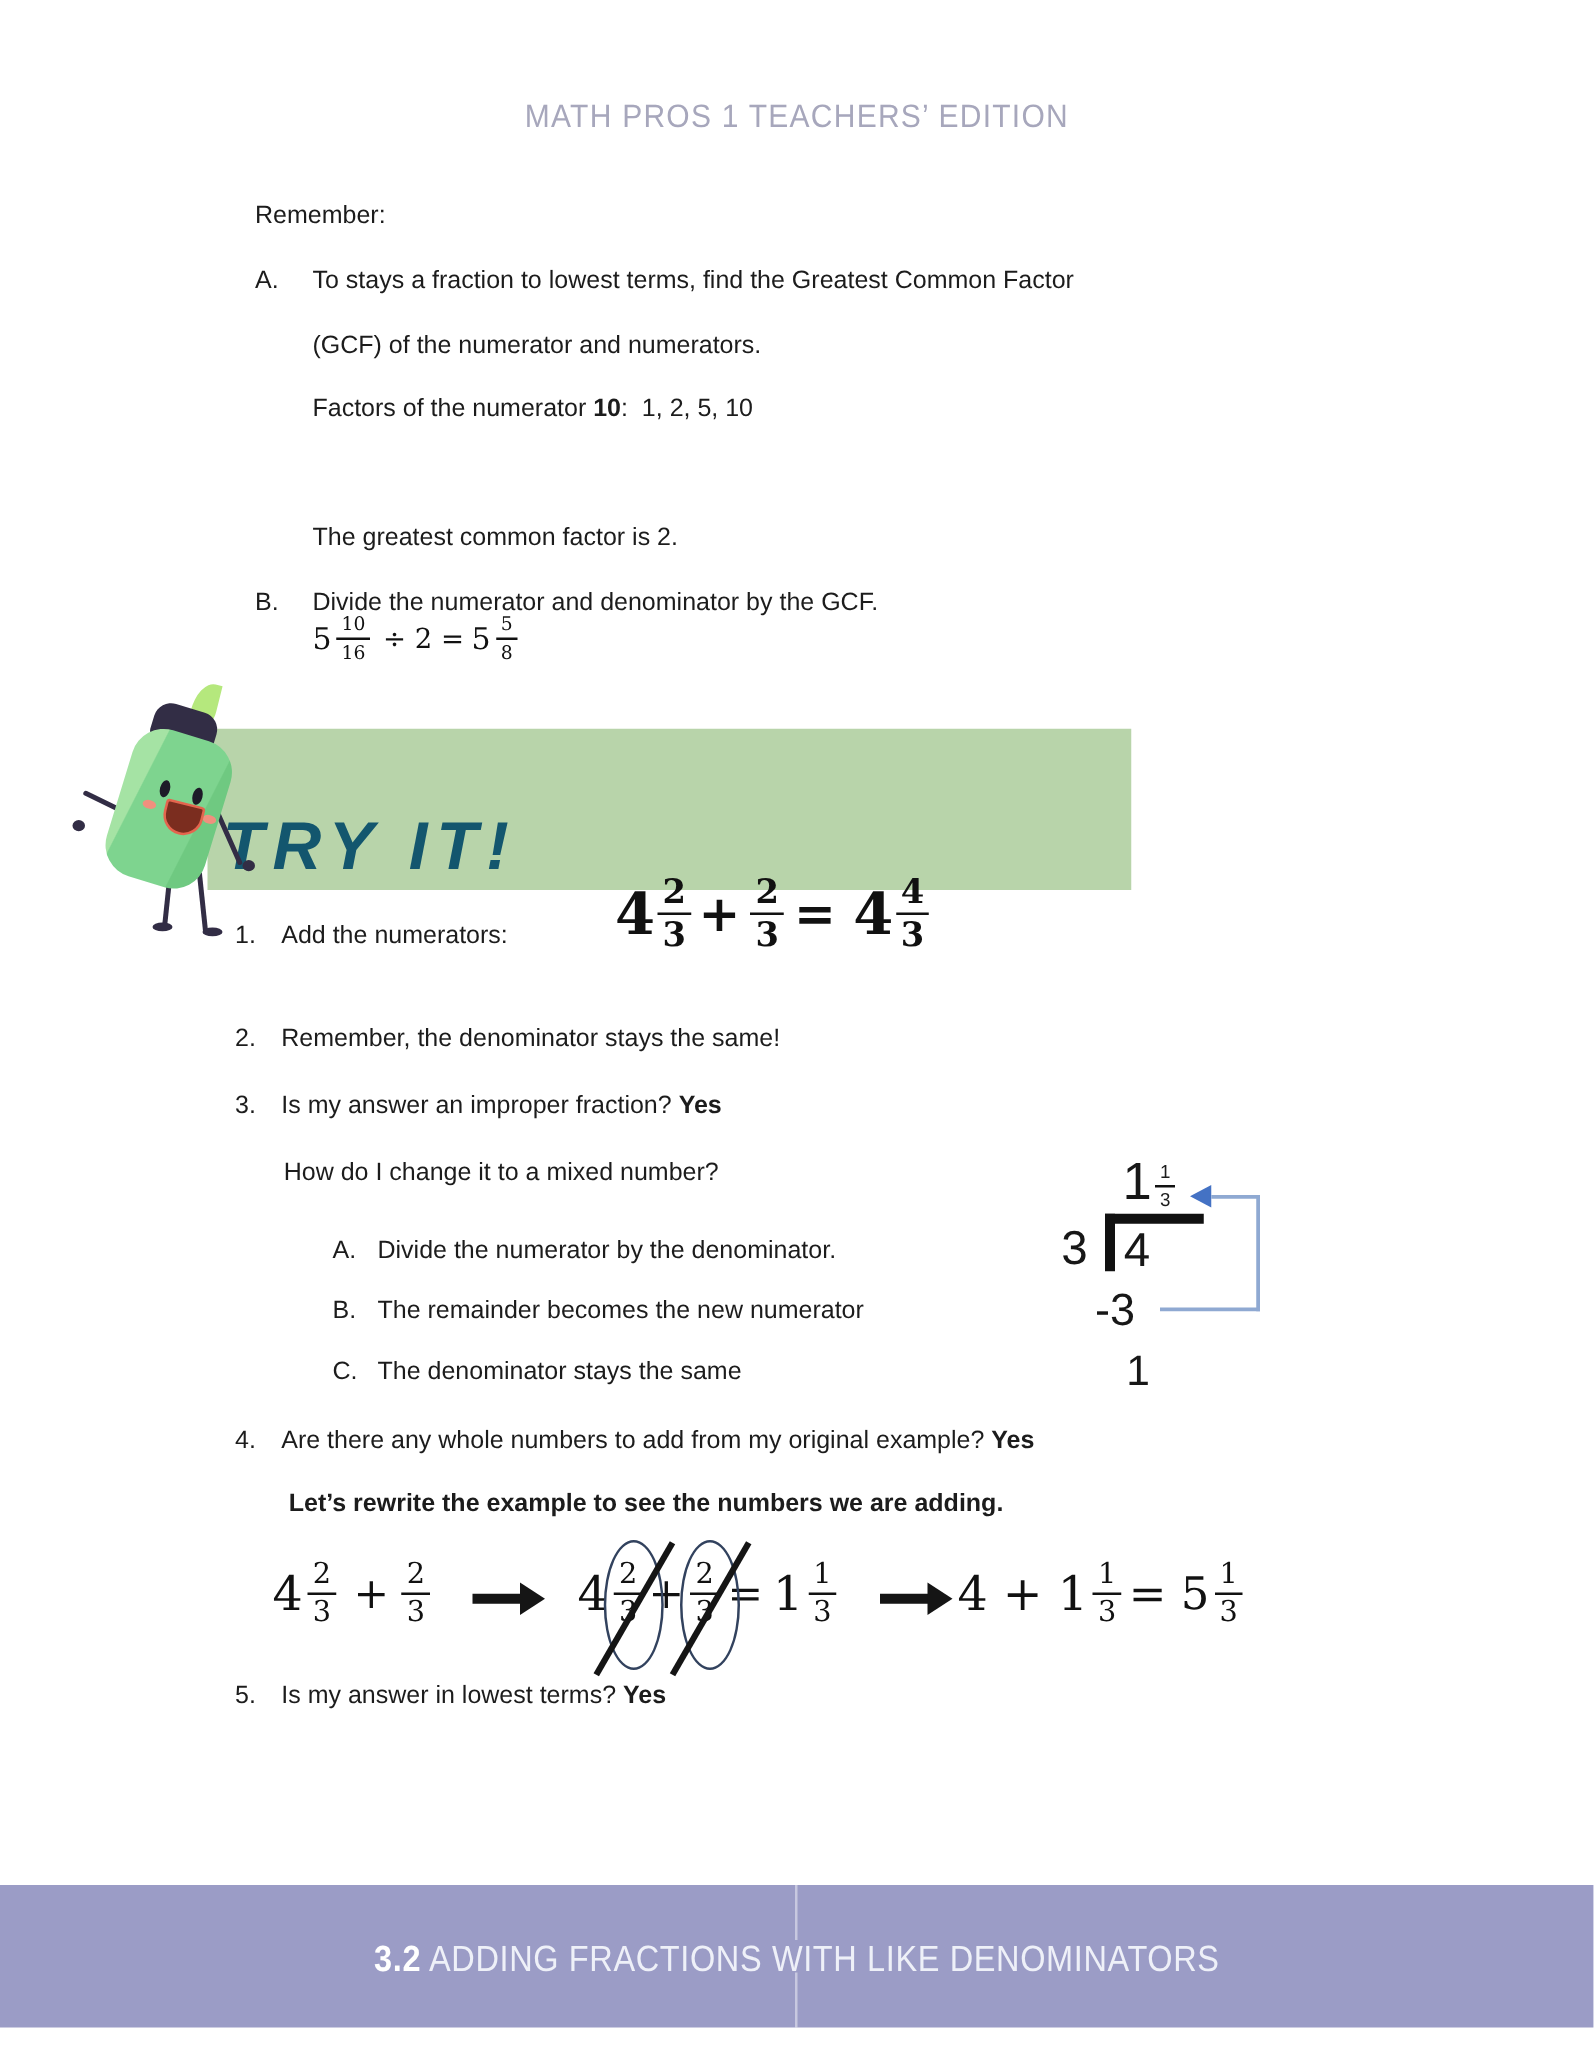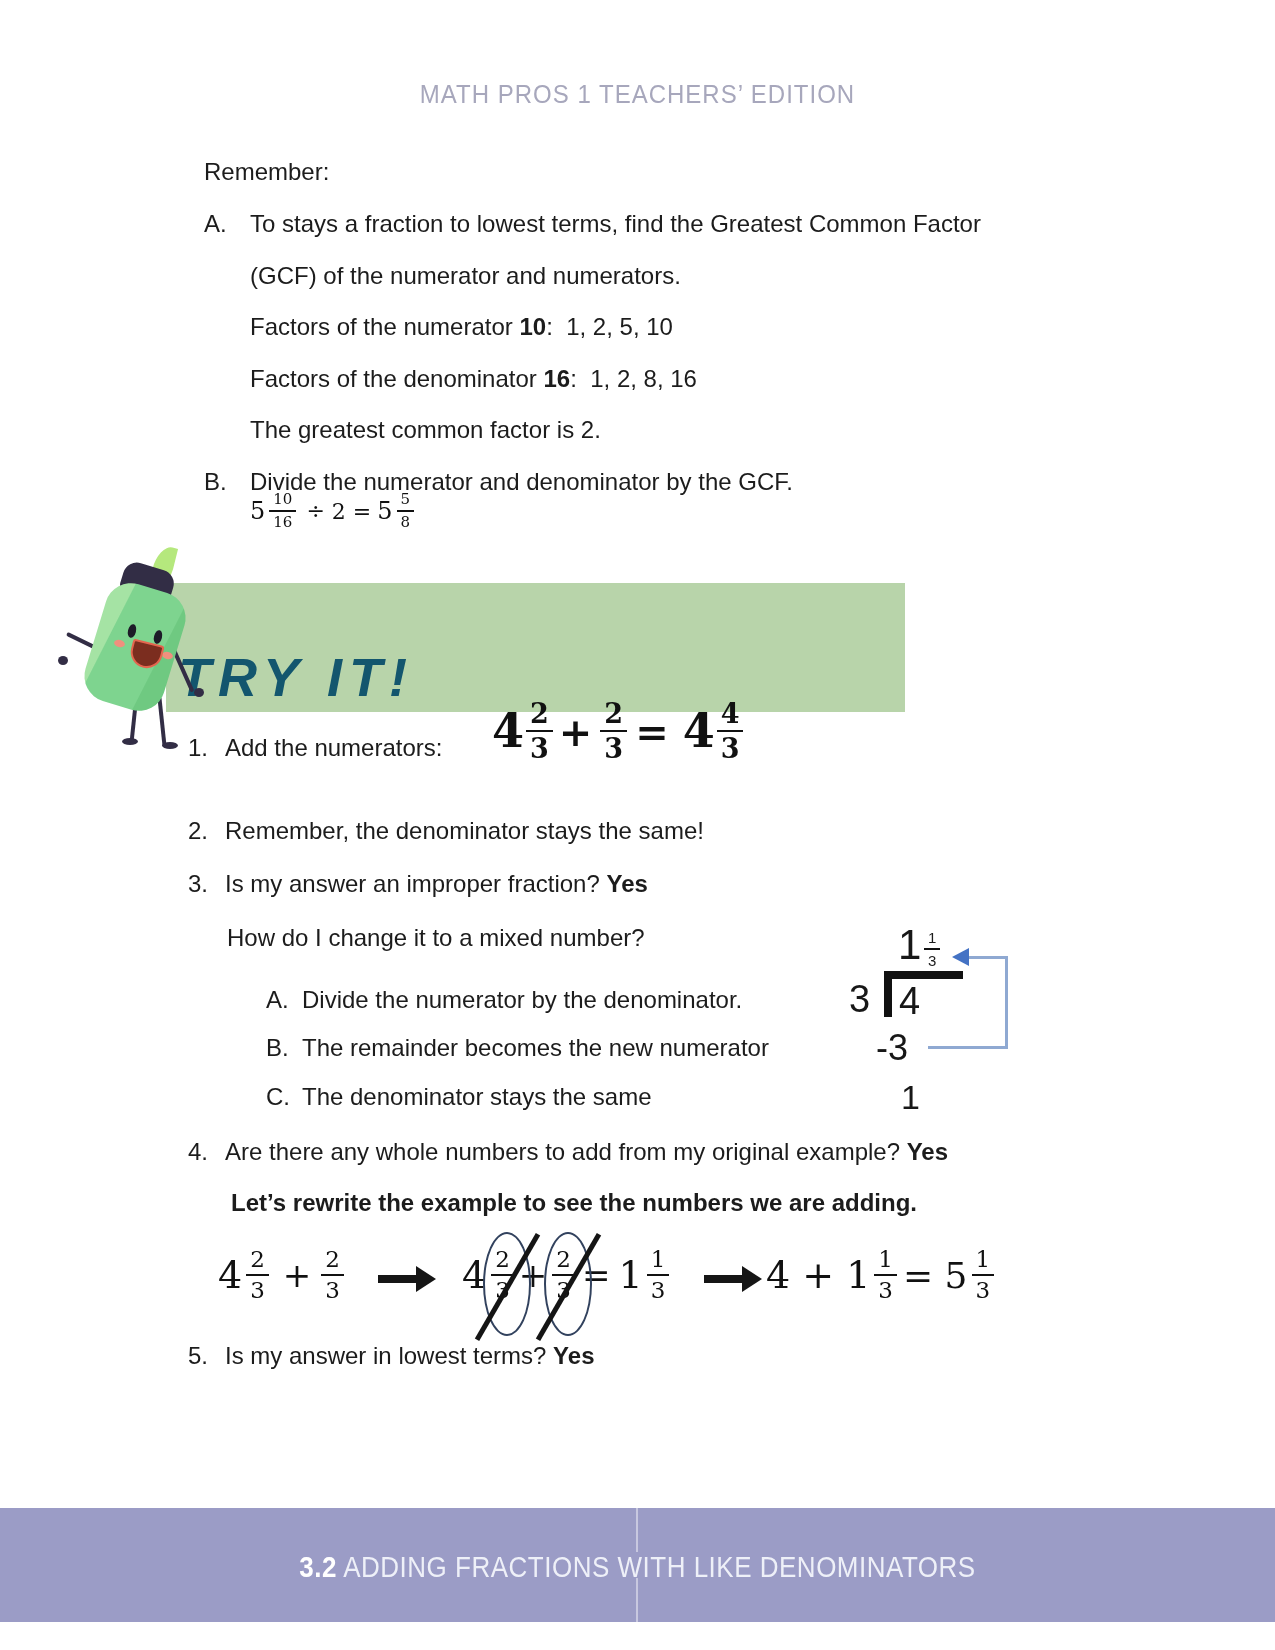--- a/index.html
+++ b/index.html
@@ -1,19 +1,19 @@
 <!DOCTYPE html>
 <html><head>
 <meta charset="utf-8">
 <style>
   html,body{margin:0;padding:0;background:#fff;}
   .page{position:relative;width:1275px;height:1650px;background:#ffffff;overflow:hidden;
         font-family:"Liberation Sans",sans-serif;color:#1c1c1c;}
   .abs{position:absolute;}
-  .line{position:absolute;font-size:24px;line-height:30px;white-space:pre-wrap;color:#1c1c1c;}
+  .line{position:absolute;font-size:20px;line-height:30px;white-space:pre-wrap;color:#1c1c1c;}
   .b{font-weight:bold;}
   .lnum{display:inline-block;width:37px;}
   .alab{display:inline-block;width:46px;}
   .slet{display:inline-block;width:36px;}
   
   .htitle{position:absolute;left:0;right:0;top:80px;text-align:center;font-size:24px;
           color:#a7a7bc;letter-spacing:1px;transform:scaleY(1.08);}
   .footband{position:absolute;left:0;top:1508px;width:1275px;height:114px;background:#9b9cc6;}
   .foottext{position:absolute;left:0;right:0;top:1552px;text-align:center;font-size:26px;
             color:#eef0f8;letter-spacing:.5px;transform:scaleY(1.12);white-space:pre-wrap;}
@@ -56,21 +56,20 @@
 <div class="page">
 
   <div class="htitle">MATH PROS 1 TEACHERS’ EDITION</div>
 
   <div class="line" style="left:204px;top:157px">Remember:</div>
 
   <div class="line" style="left:204px;top:209px"><span class="alab">A.</span><span>To stays a fraction to lowest terms, find the Greatest Common Factor</span></div>
   <div class="line" style="left:250px;top:261px">(GCF) of the numerator and numerators.</div>
 
   <div class="line" style="left:250px;top:312px"><span>Factors of the numerator </span><span class="b">10</span><span>:  1, 2, 5, 10</span></div>
-  <div class="line" style="left:250px;top:364px"><span>Factors of the denominator </span><span class="b">16</span><span>:  1, 2, 8, 16</span></div>
   <div class="line" style="left:250px;top:415px">The greatest common factor is 2.</div>
 
   <div class="line" style="left:204px;top:467px"><span class="alab">B.</span><span>Divide the numerator and denominator by the GCF.</span></div>
 
   <div class="mrow" style="left:250px;top:492px;font-size:24px">
     <span>5</span>
     <span class="frac sm" style="font-size:15px;margin:0 4px">
         <span class="fn">10</span>
         <span class="fd">16</span>
       </span>

